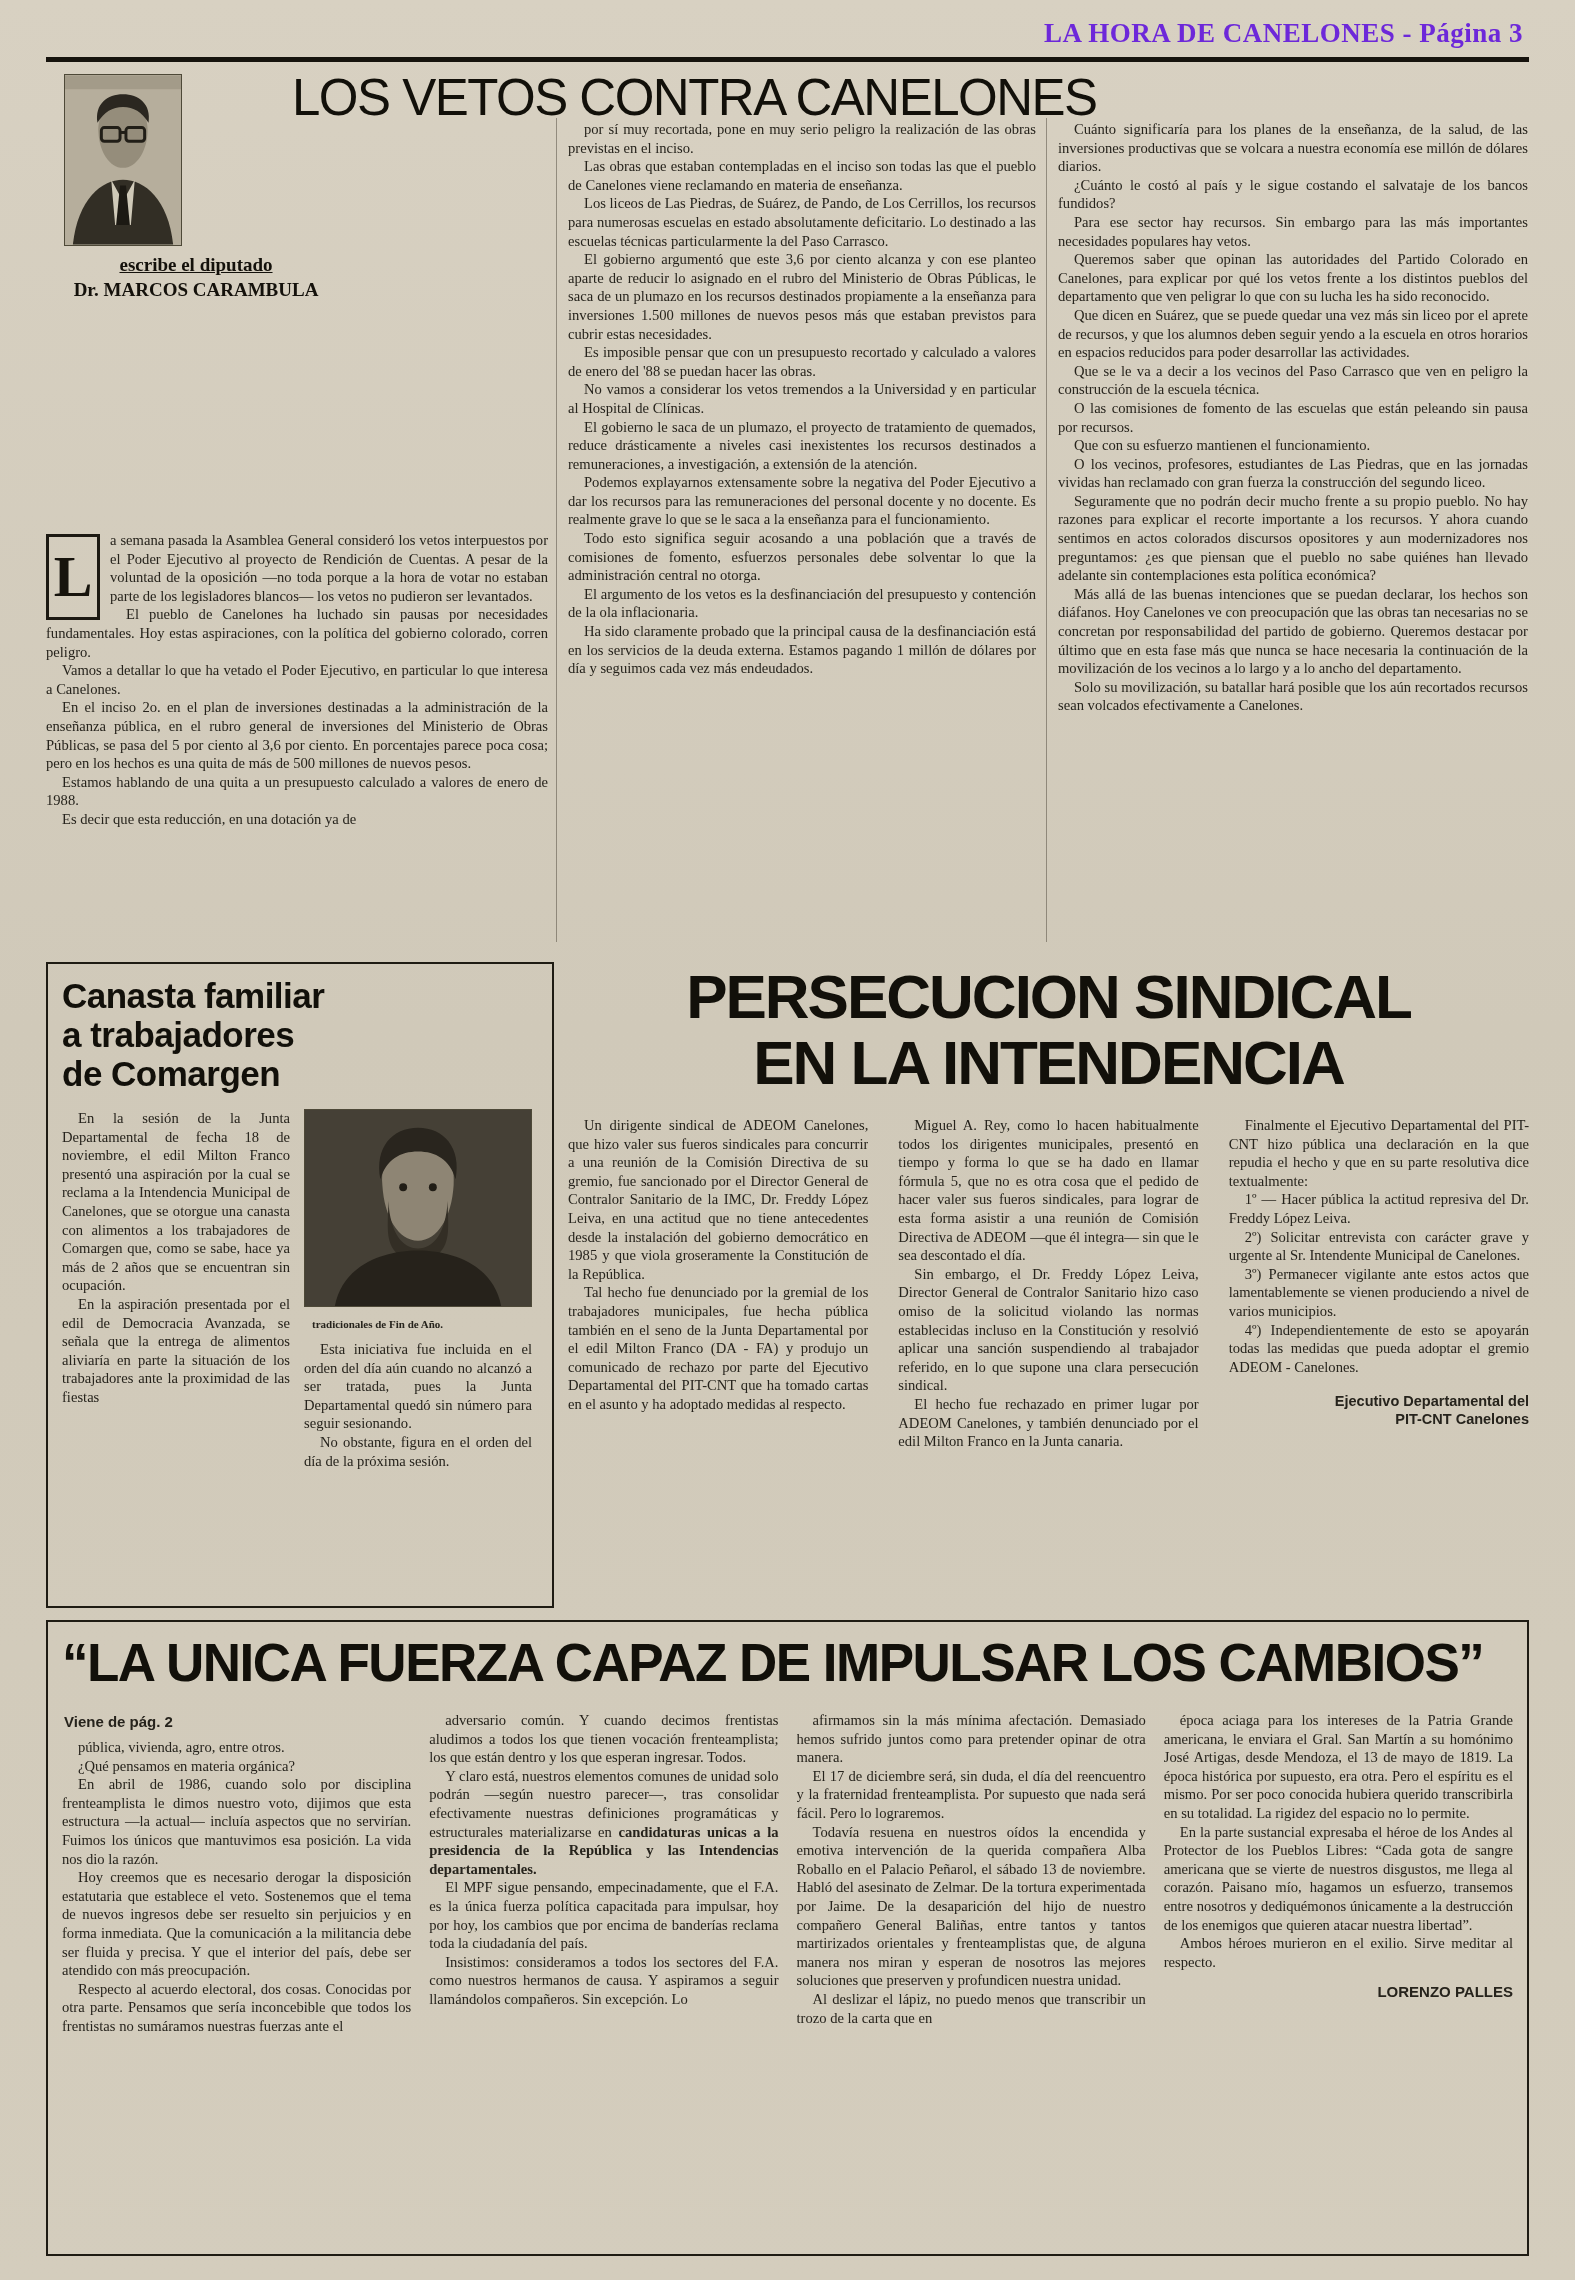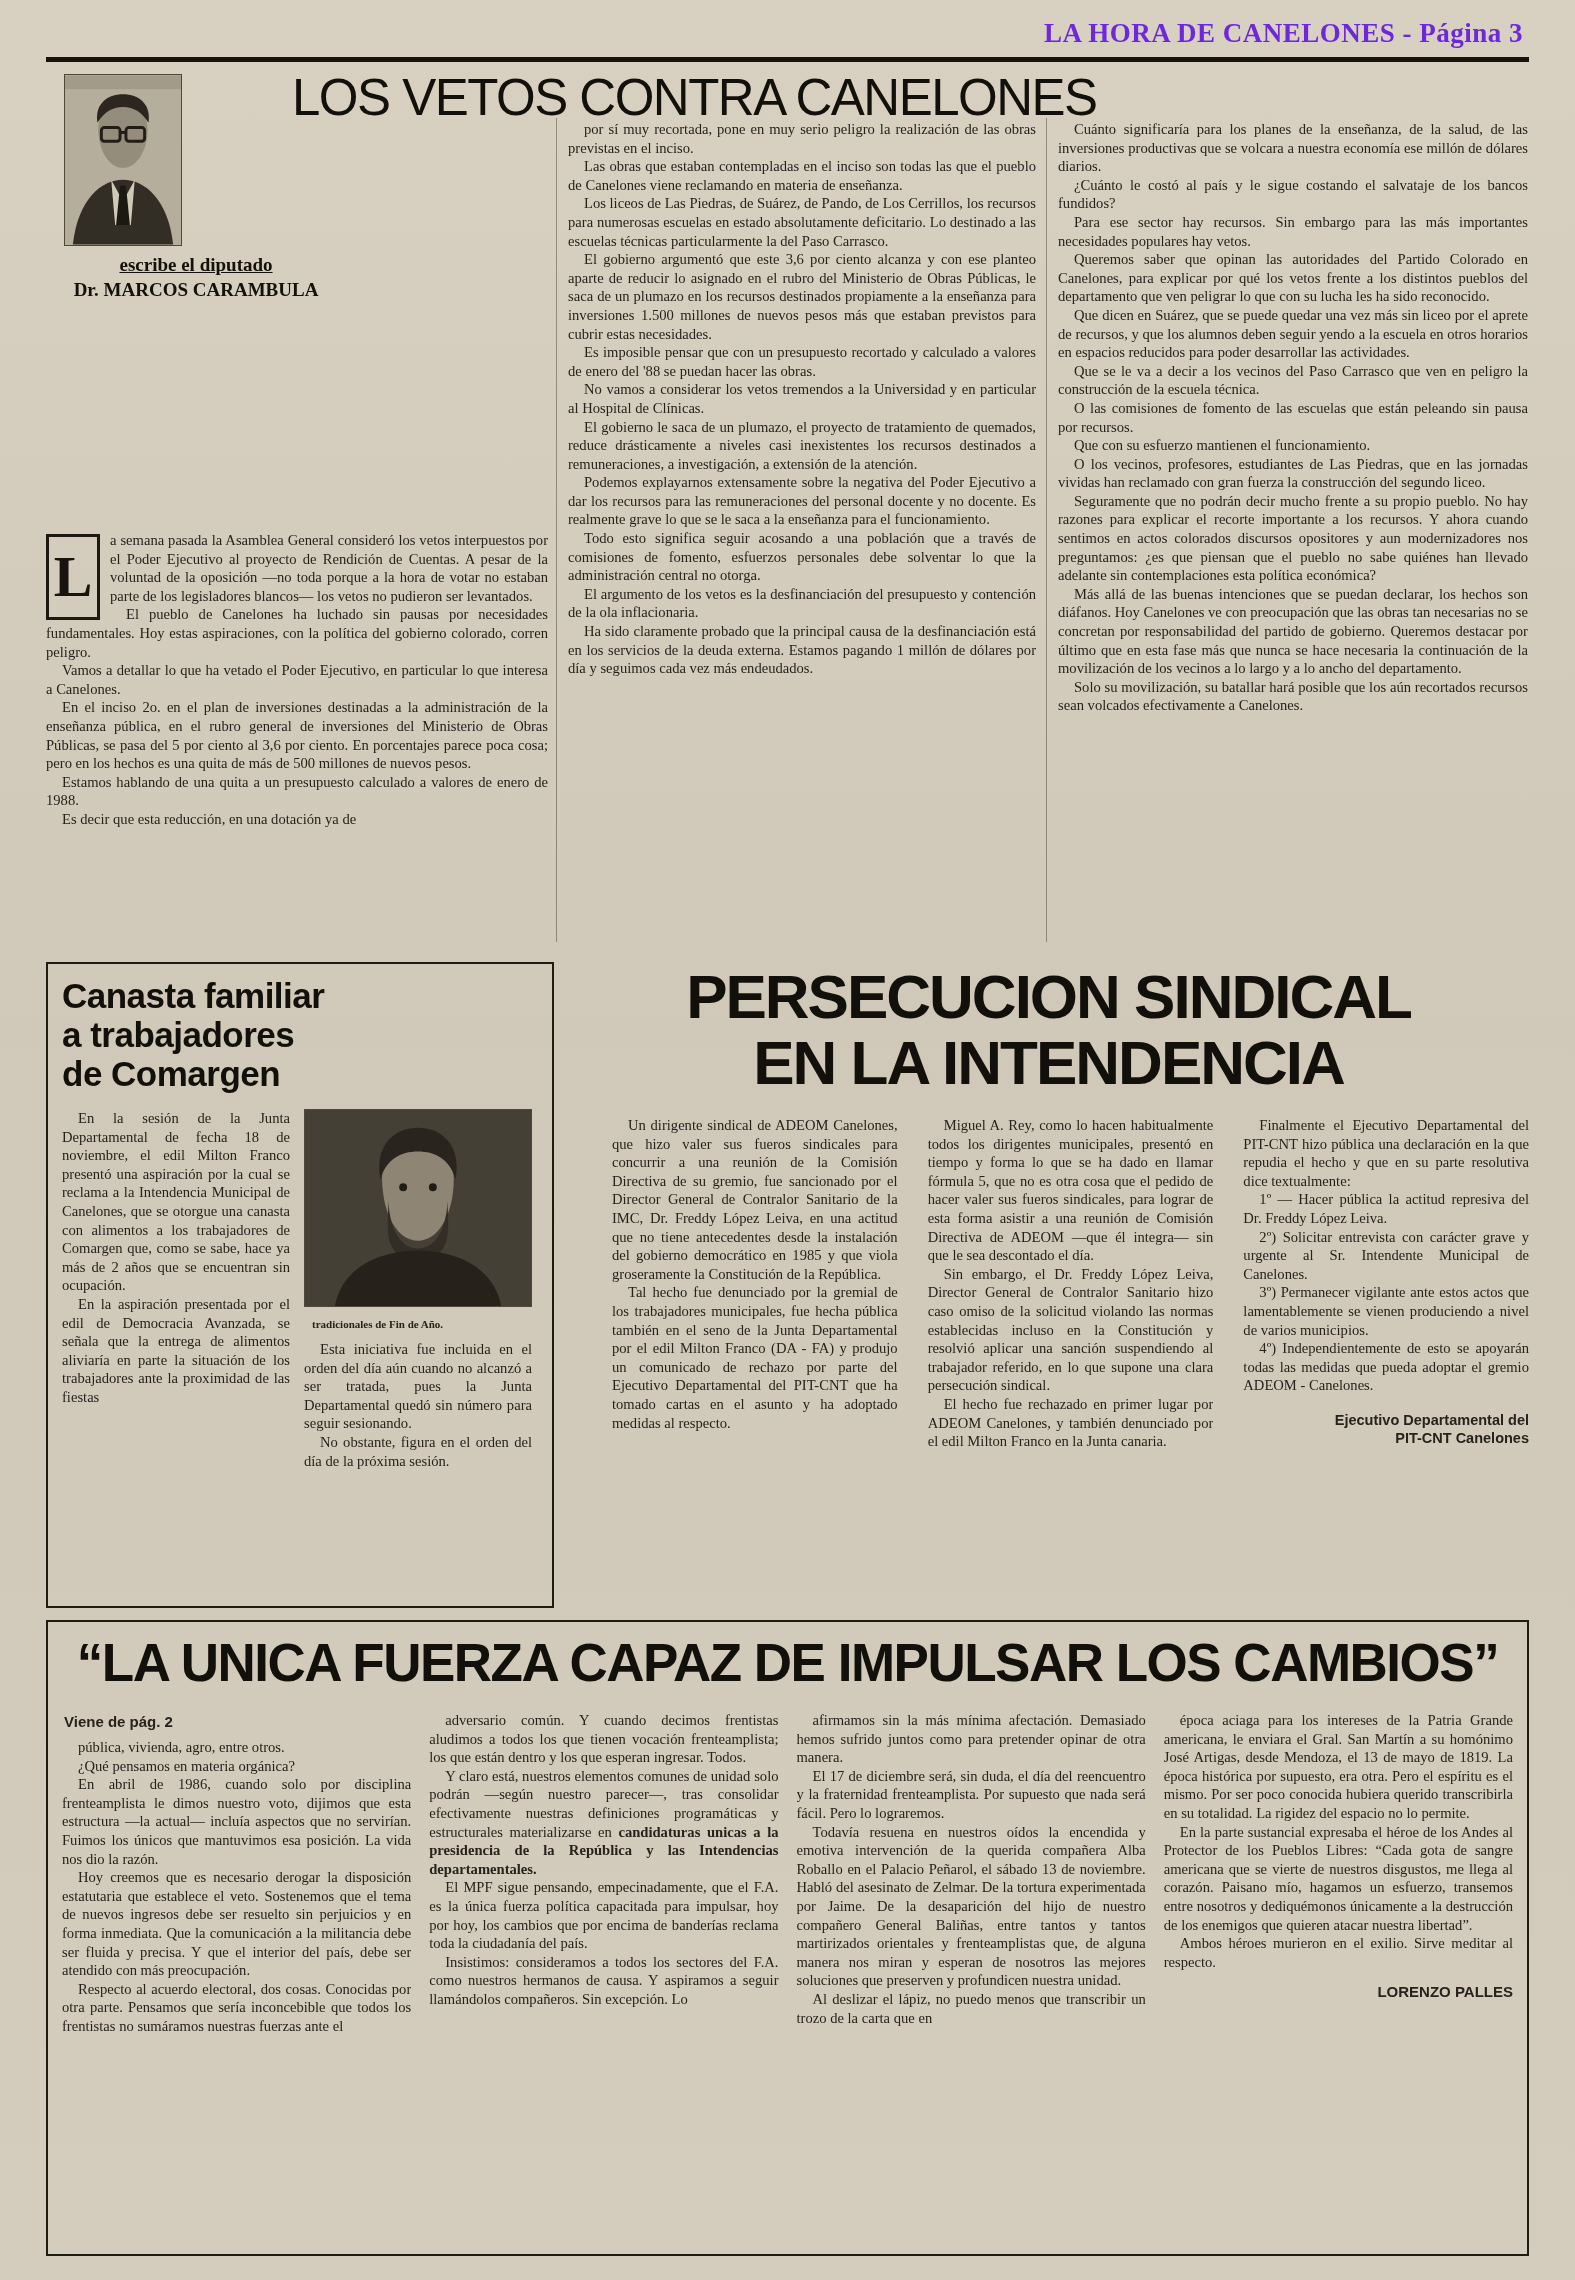--- a/index.html
+++ b/index.html
@@ -72,33 +72,33 @@
   .canasta-photo { width:100%; height:198px; border:1px solid #4e4938; background:#48433a; }
   .canasta-photo svg { display:block; width:100%; height:100%; }
   .caption-bold { font-weight:bold; font-size:11px; line-height:19px; margin:8px 0 6px 8px; }
   .persecucion { flex:1; padding-top:2px; overflow:hidden; }
   .p-headline {
     text-align:center;
     font-family:"Liberation Sans", sans-serif;
     font-weight:bold; font-size:62px; line-height:66px;
     letter-spacing:-2px; color:#12100a; white-space:nowrap;
   }
-  .p-cols { display:grid; grid-template-columns:1fr 1fr 1fr; gap:30px; margin-top:20px;margin-left:44px; }
+  .p-cols { display:grid; grid-template-columns:1fr 1fr 1fr; gap:30px; margin-top:20px; }
   .p-col { overflow:hidden; }
   .p-sign { margin-top:16px; text-align:right; }
   .sign-line { font-weight:bold; font-size:14.5px; line-height:18px; font-family:"Liberation Sans", sans-serif; }
 
   
   .band3 {
     margin-top:12px; border:2px solid #1e1b13;
     height:636px; overflow:hidden;
     padding:10px 14px 12px 14px;
   }
   .u-headline {
-    text-align:center;
+    text-align:left;
     font-family:"Liberation Sans", sans-serif;
     font-weight:bold; font-size:53px; letter-spacing:-1.5px;
     color:#12100a; white-space:nowrap;
   }
   .u-cols { display:grid; grid-template-columns:repeat(4,1fr); gap:18px; margin-top:18px; }
   .u-col { overflow:hidden; }
   .viene { font-family:"Liberation Sans", sans-serif; font-weight:bold; font-size:15px; margin:2px 0 8px 2px; }
   .bold-run { font-weight:bold; }
   .u-sign { font-family:"Liberation Sans", sans-serif; font-weight:bold; font-size:15px; text-align:right; margin-top:12px; }
 </style>

